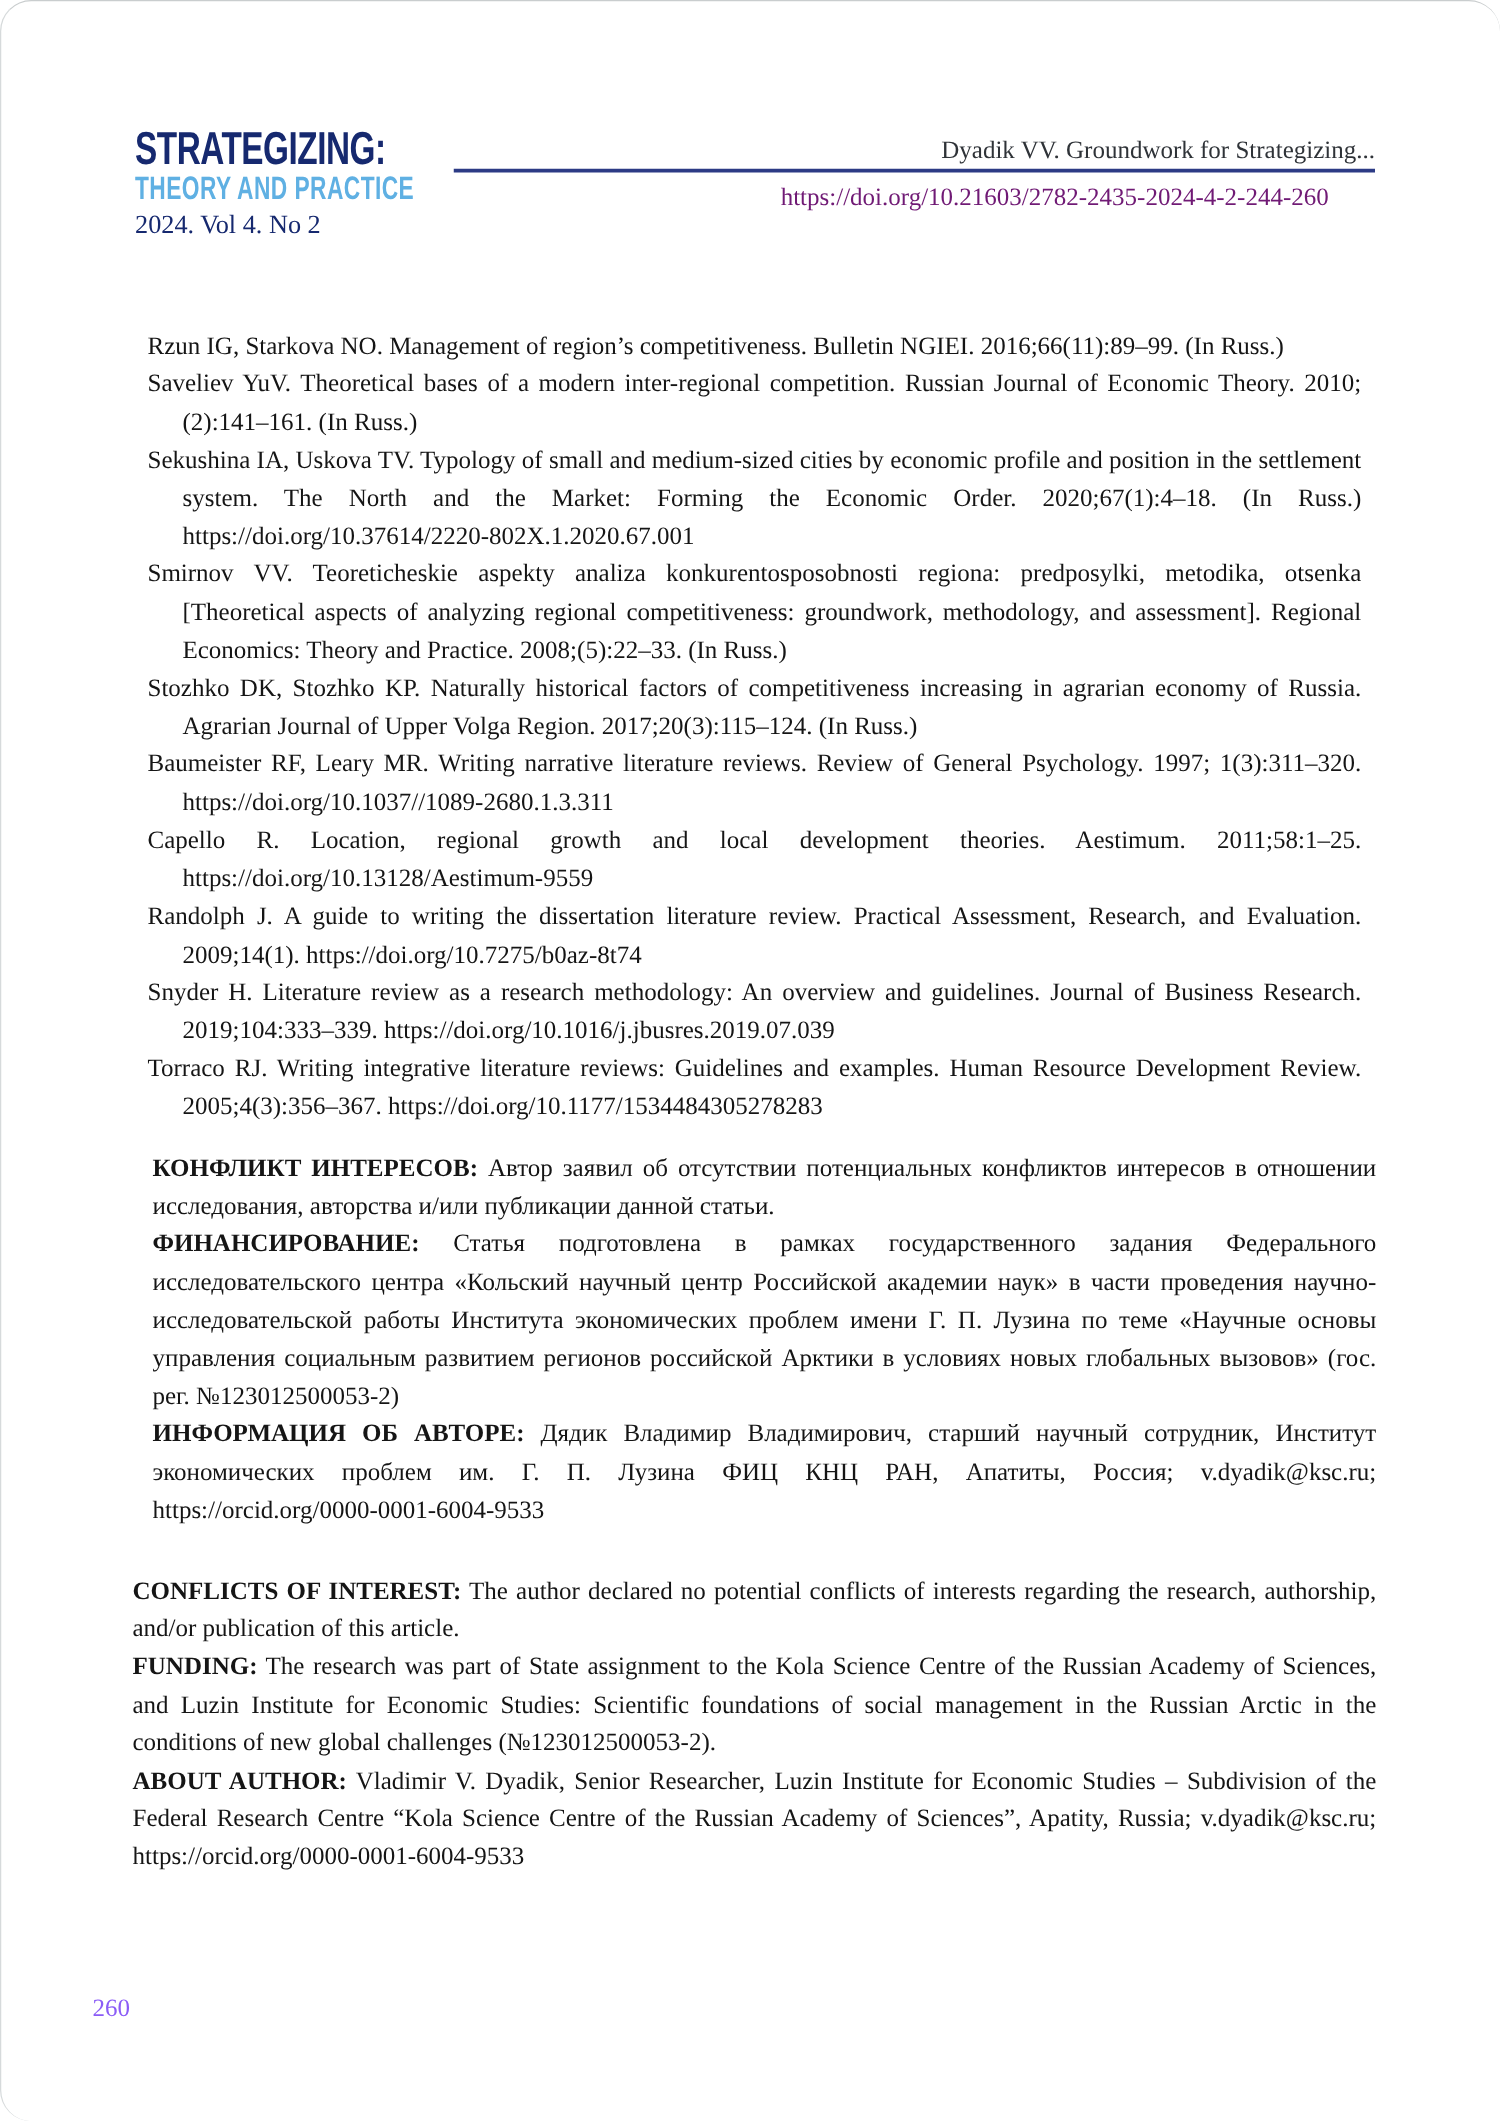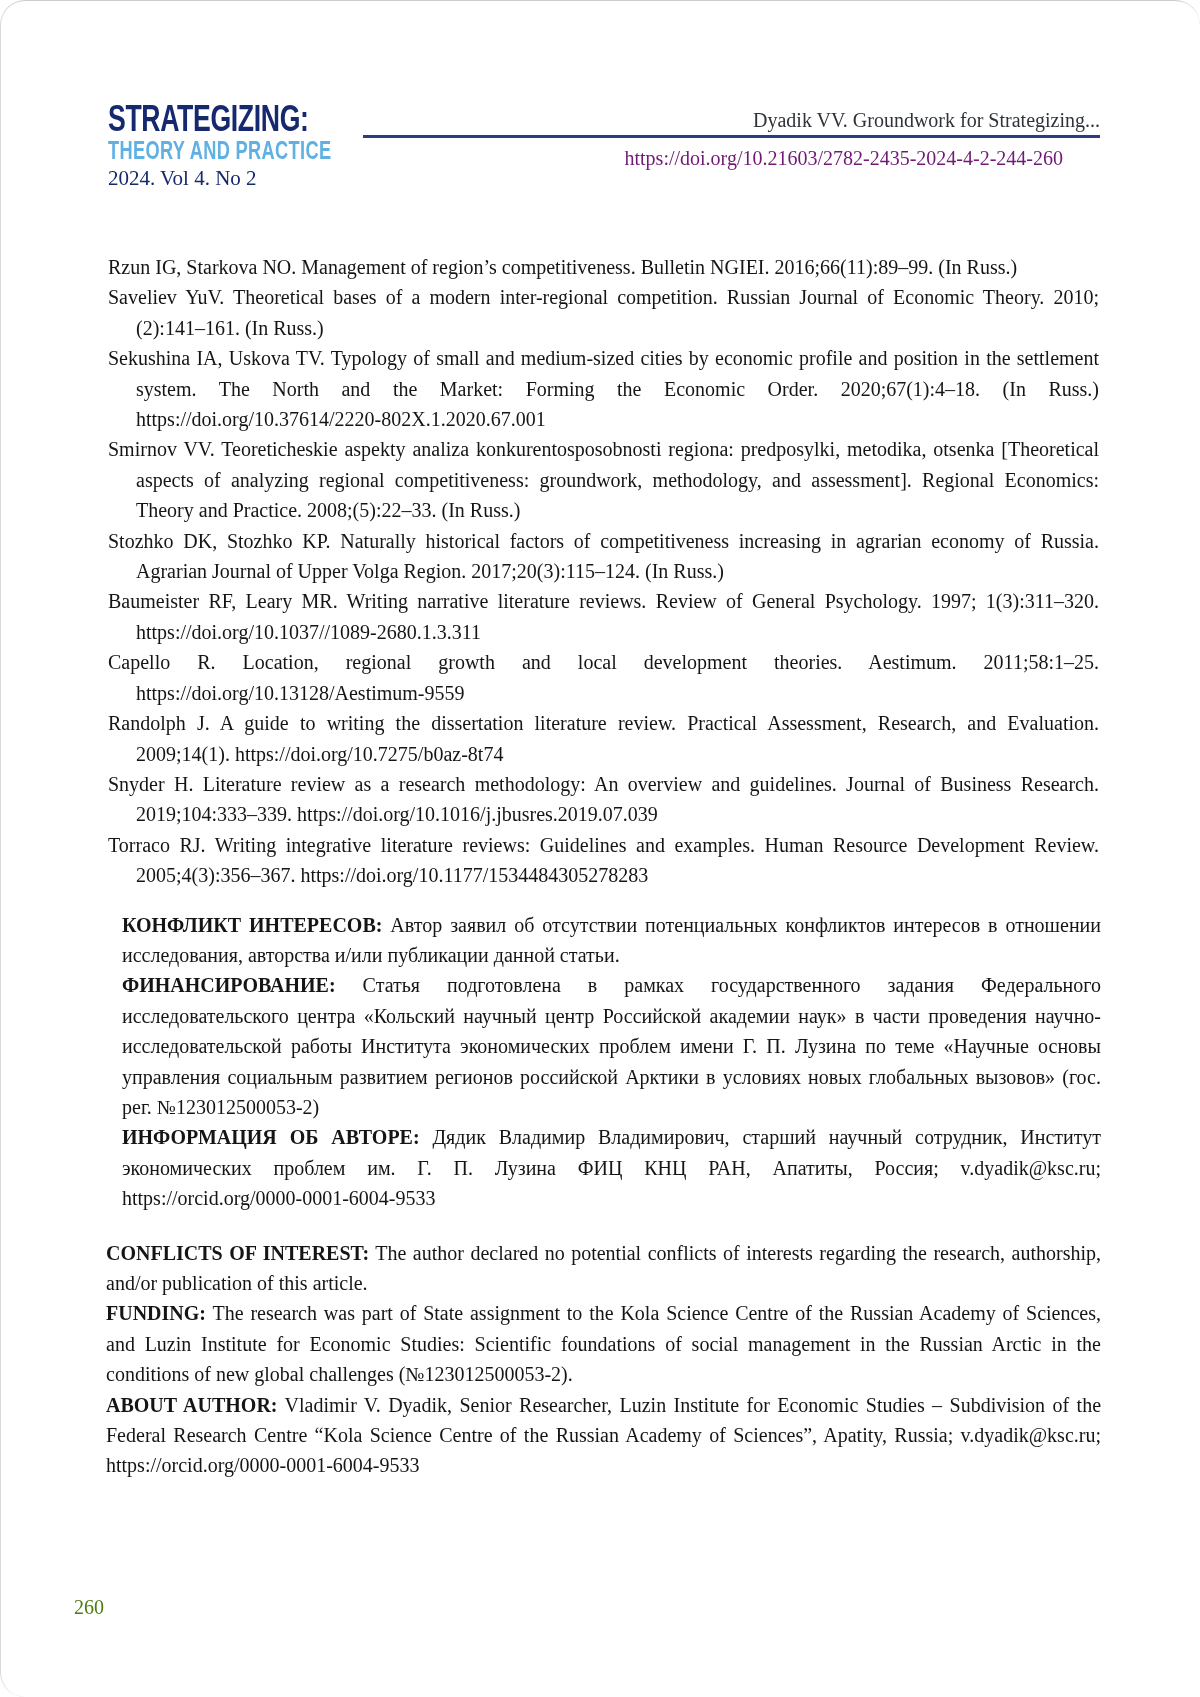--- a/index.html
+++ b/index.html
@@ -91,41 +91,41 @@
   .content {
     position: absolute;
     left: 105px;
     top: 249px;
     width: 995px;
     font-size: 20px;
     line-height: 30.4px;
     text-align: justify;
   }
   .refs {
-    margin: 2px;
+    margin: 12px;
     padding: 0;
     list-style: none;
   }
   .refs li {
     padding-left: 28px;
     text-indent: -28px;
   }
   .section-block { margin: 0; }
   .section-block.ru { margin-top: 19px; margin-left: 16px; }
-  .section-block.en { margin-top: 24px; }
+  .section-block.en { margin-top: 34px; }
   .section-block p { margin: 0; }
   .section-label { font-weight: 700; }
 
   
   .page-number {
     position: absolute;
     left: 73px;
     top: 1595px;
     font-size: 20px;
-    color: #4d7c0f;
+    color: #8b5cf6;
   }
 </style>
 </head>
 <body>
 
 <div class="page">
 
   <header>
     <div class="logo">
       <span class="logo-title">STRATEGIZING:</span><br>

